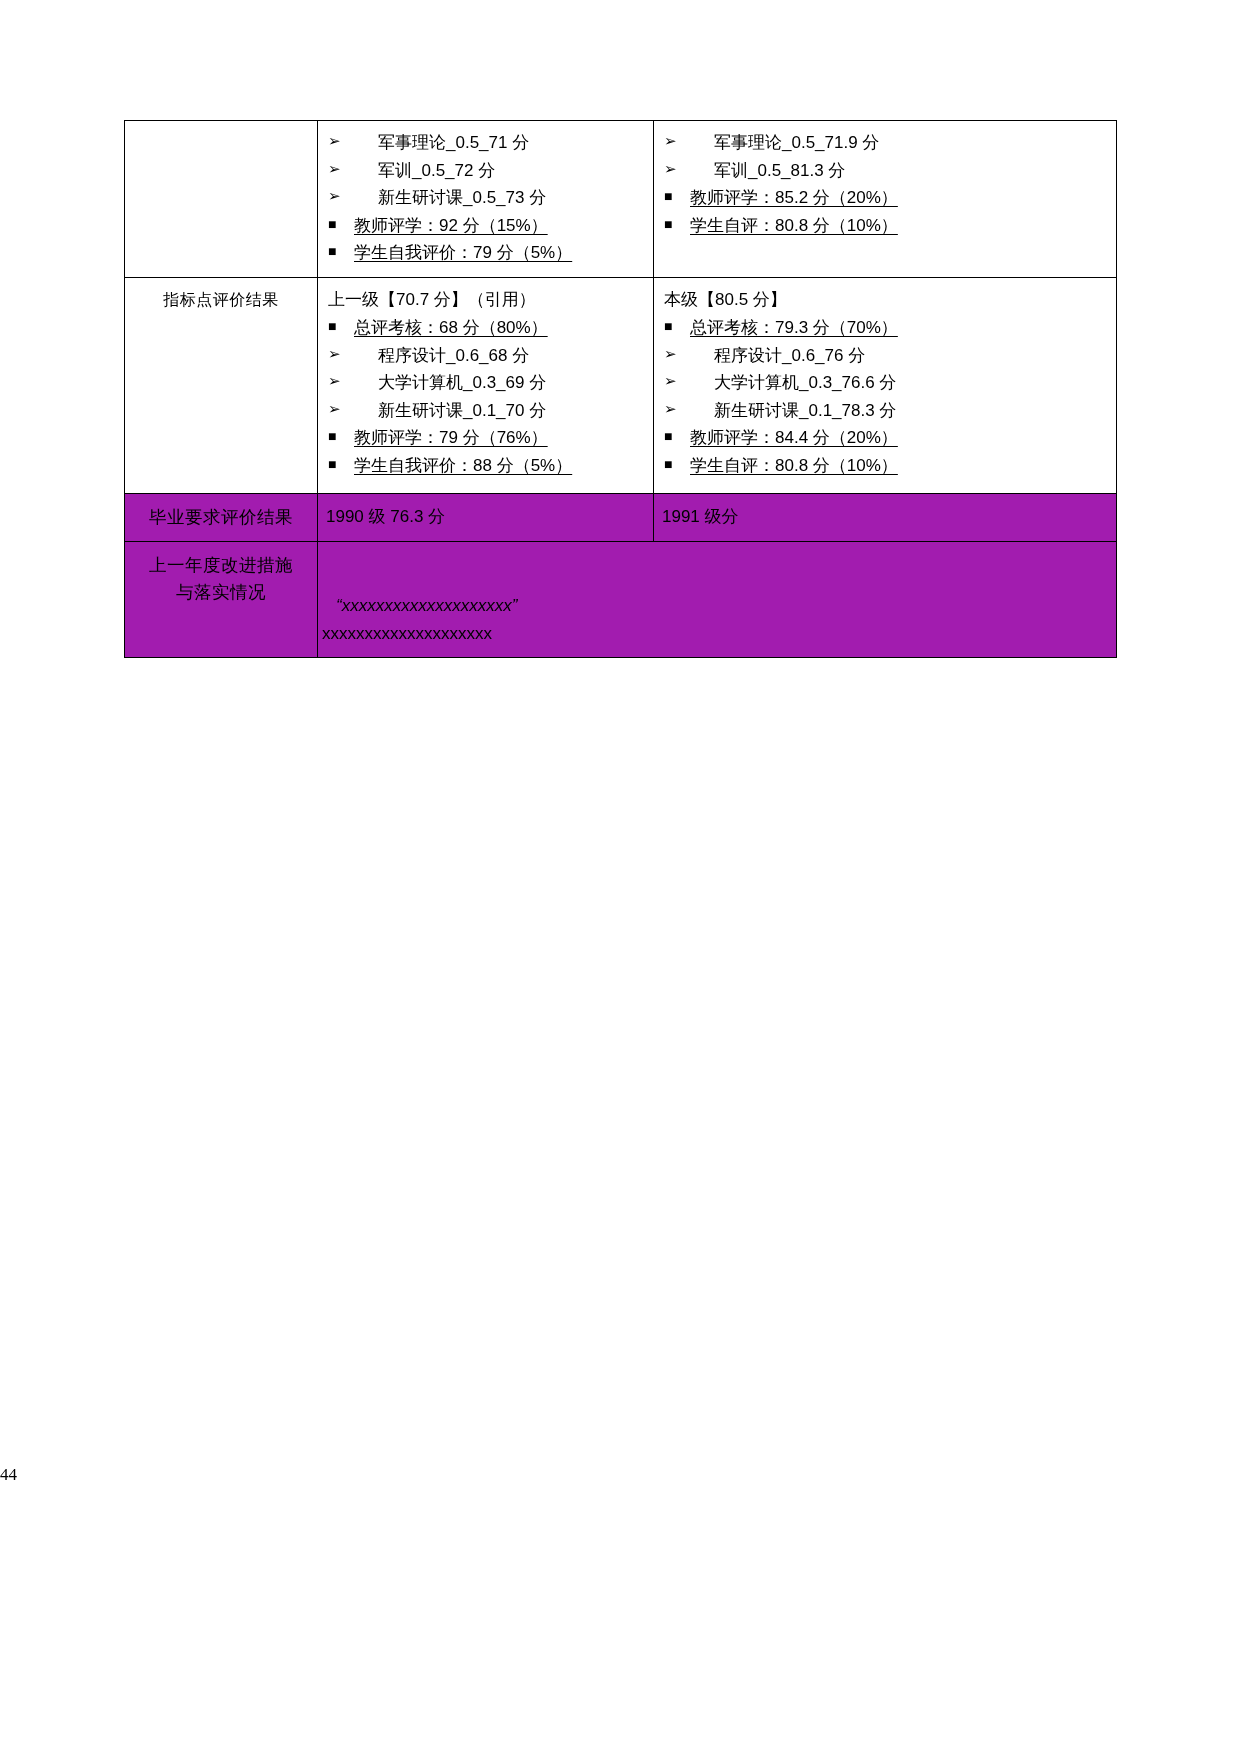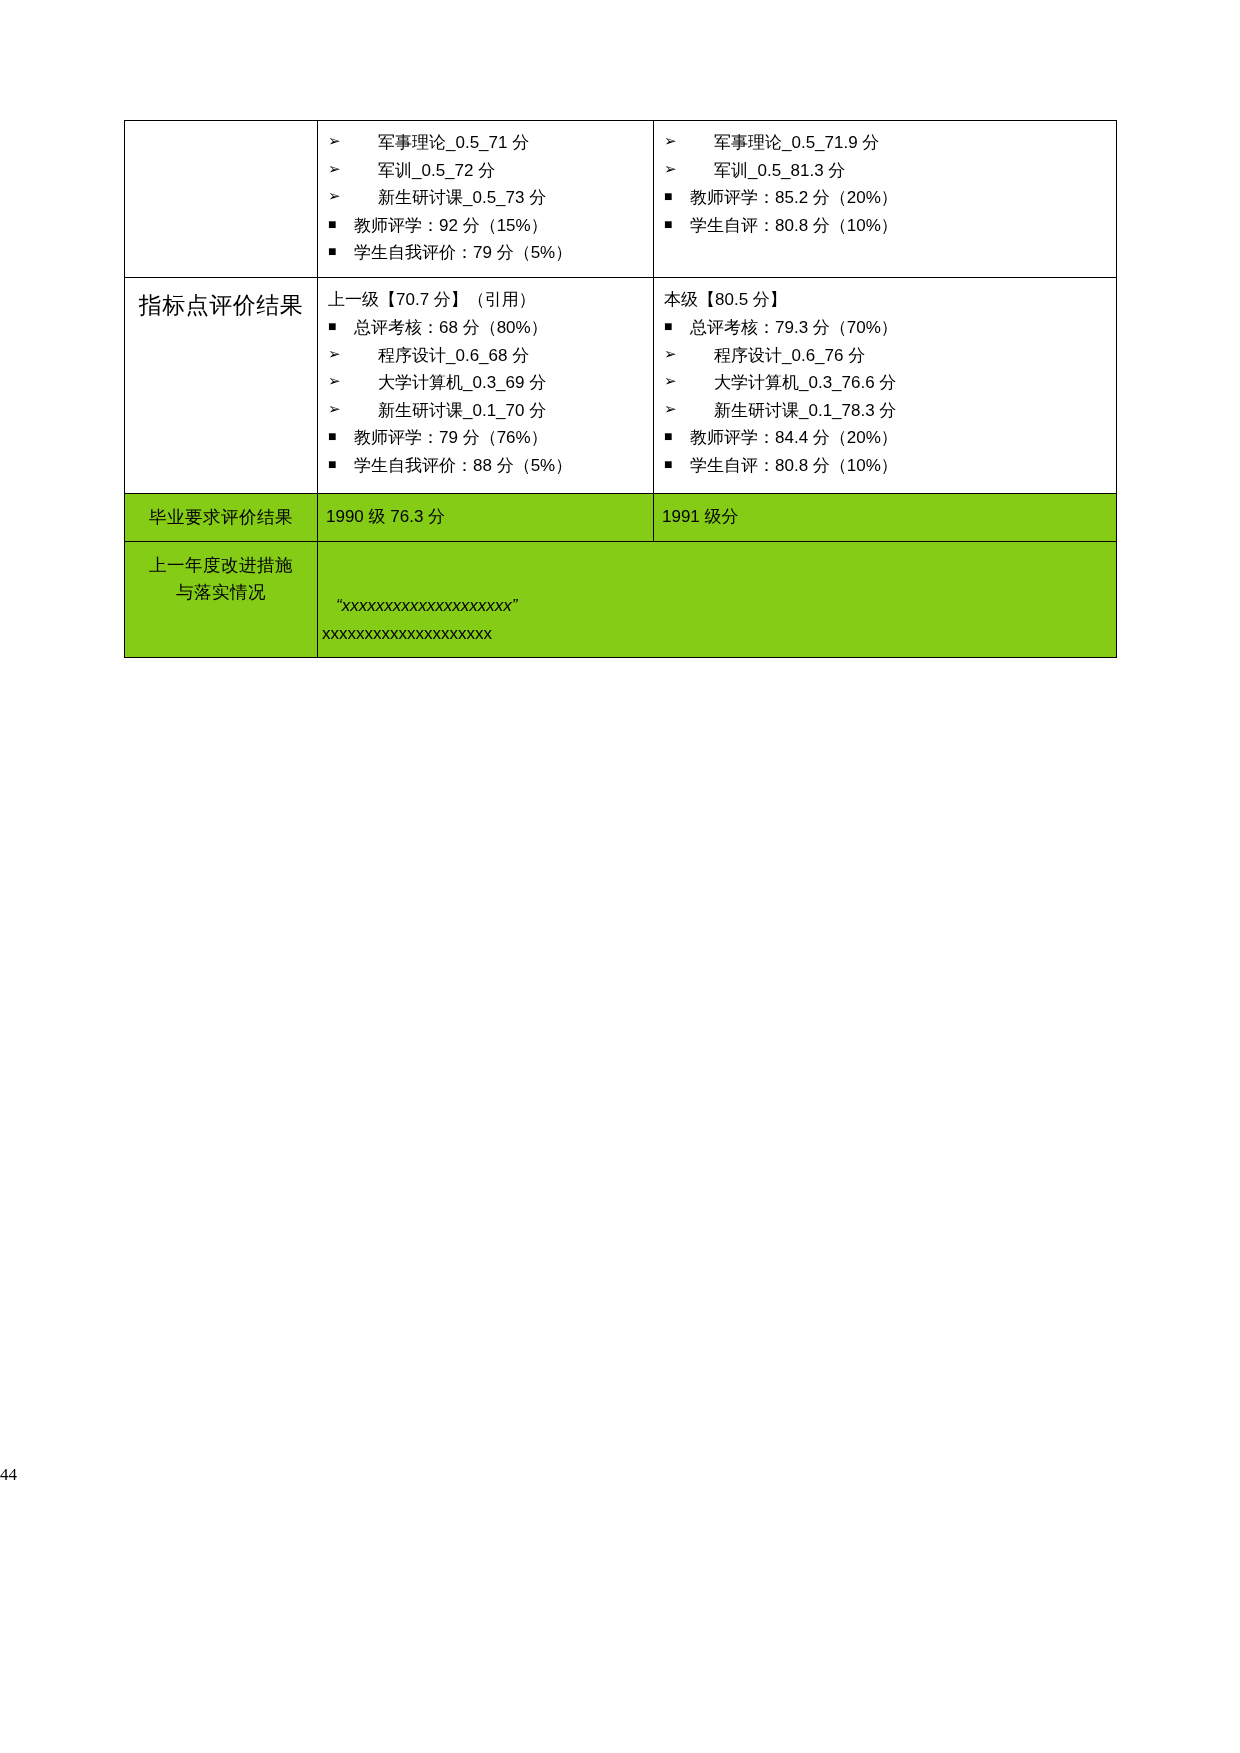--- a/index.html
+++ b/index.html
@@ -36,21 +36,21 @@
   .col-label { width: 193px; }
   .col-mid   { width: 336px; }
   .col-right { width: 463px; }
 
   .cellpad {
     padding: 8px 10px 10px 10px;
   }
   .label-cell {
     text-align: center;
     vertical-align: middle;
-    font-size: 23px;
+    font-size: 16px;
     font-family: "Liberation Serif", serif;
     line-height: 1.55;
     letter-spacing: 0.5px;
   }
   .label-cell .cellpad { padding: 10px 6px; }
 
   .bullet-list {
     list-style: none;
     margin: 0;
     padding: 0;
@@ -77,40 +77,41 @@
     font-size: 14px;
     line-height: 1.85;
   }
   .li-text {
     flex: 0 1 auto;
   }
   .li-text.indent {
     padding-left: 24px;
   }
   .li-text.underline {
+    text-decoration: underline;
     text-underline-offset: 3px;
   }
   .head-line {
     font-size: 17px;
     font-family: "Liberation Sans", sans-serif;
     line-height: 1.62;
     margin-bottom: 1px;
     white-space: nowrap;
   }
   .section-row td {
     padding: 6px 10px 8px 10px;
   }
   .section-title {
     font-size: 17.5px;
     font-family: "Liberation Serif", serif;
     letter-spacing: 0.3px;
     line-height: 1.5;
   }
   .tan td {
-    background: #84cc16;
+    background: #a21caf;
   }
   .tan .value-cell {
     font-size: 17px;
     font-family: "Liberation Sans", sans-serif;
     padding: 9px 10px 9px 4px;
     line-height: 1.6;
   }
   .tan .value-cell.pad-left {
     padding-left: 8px;
   }

